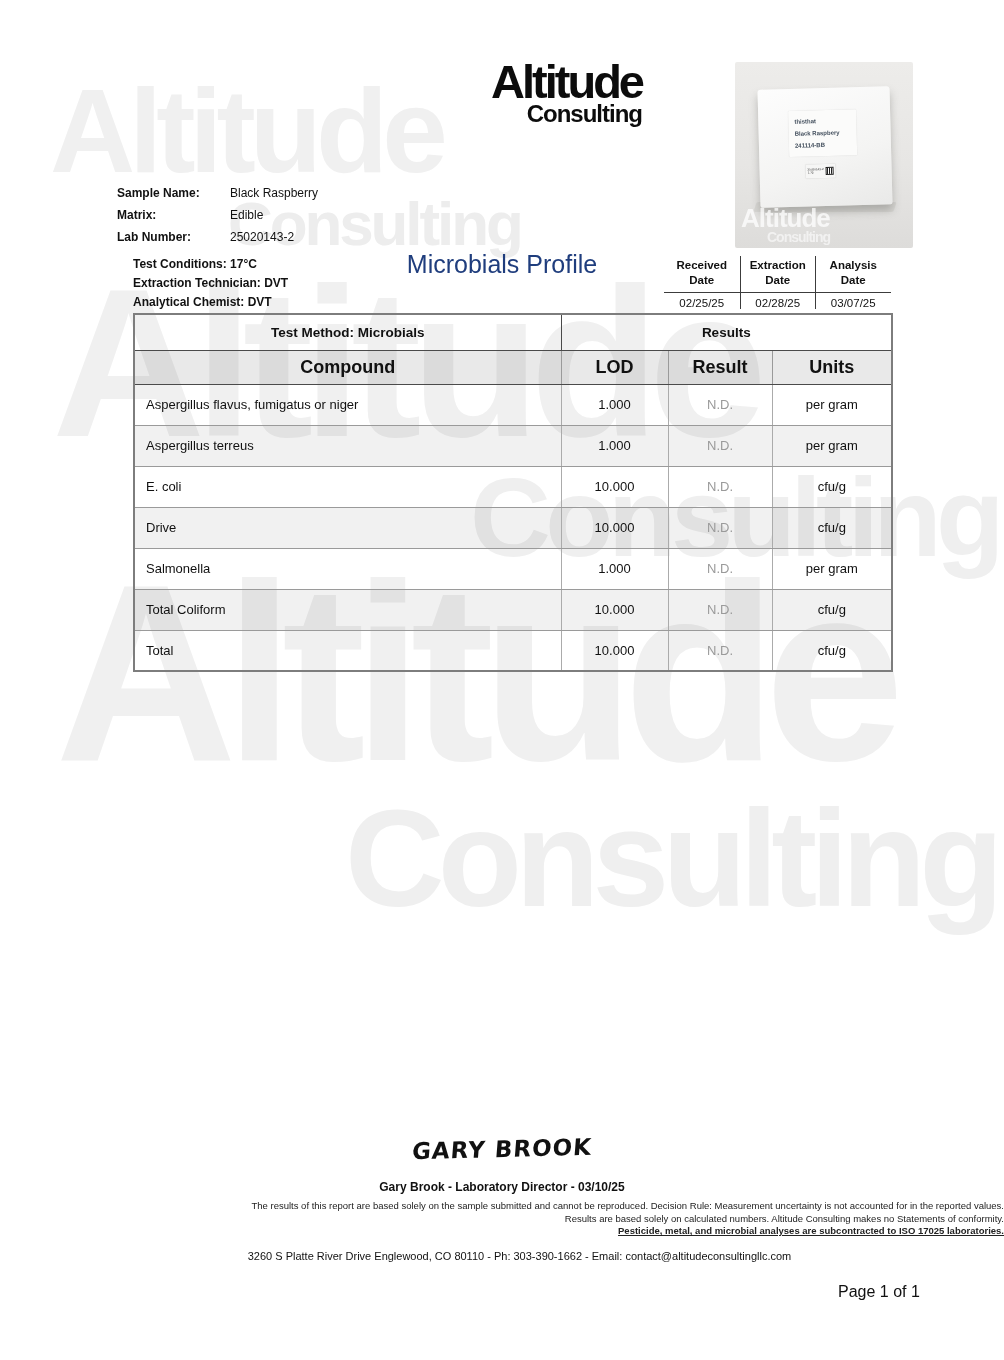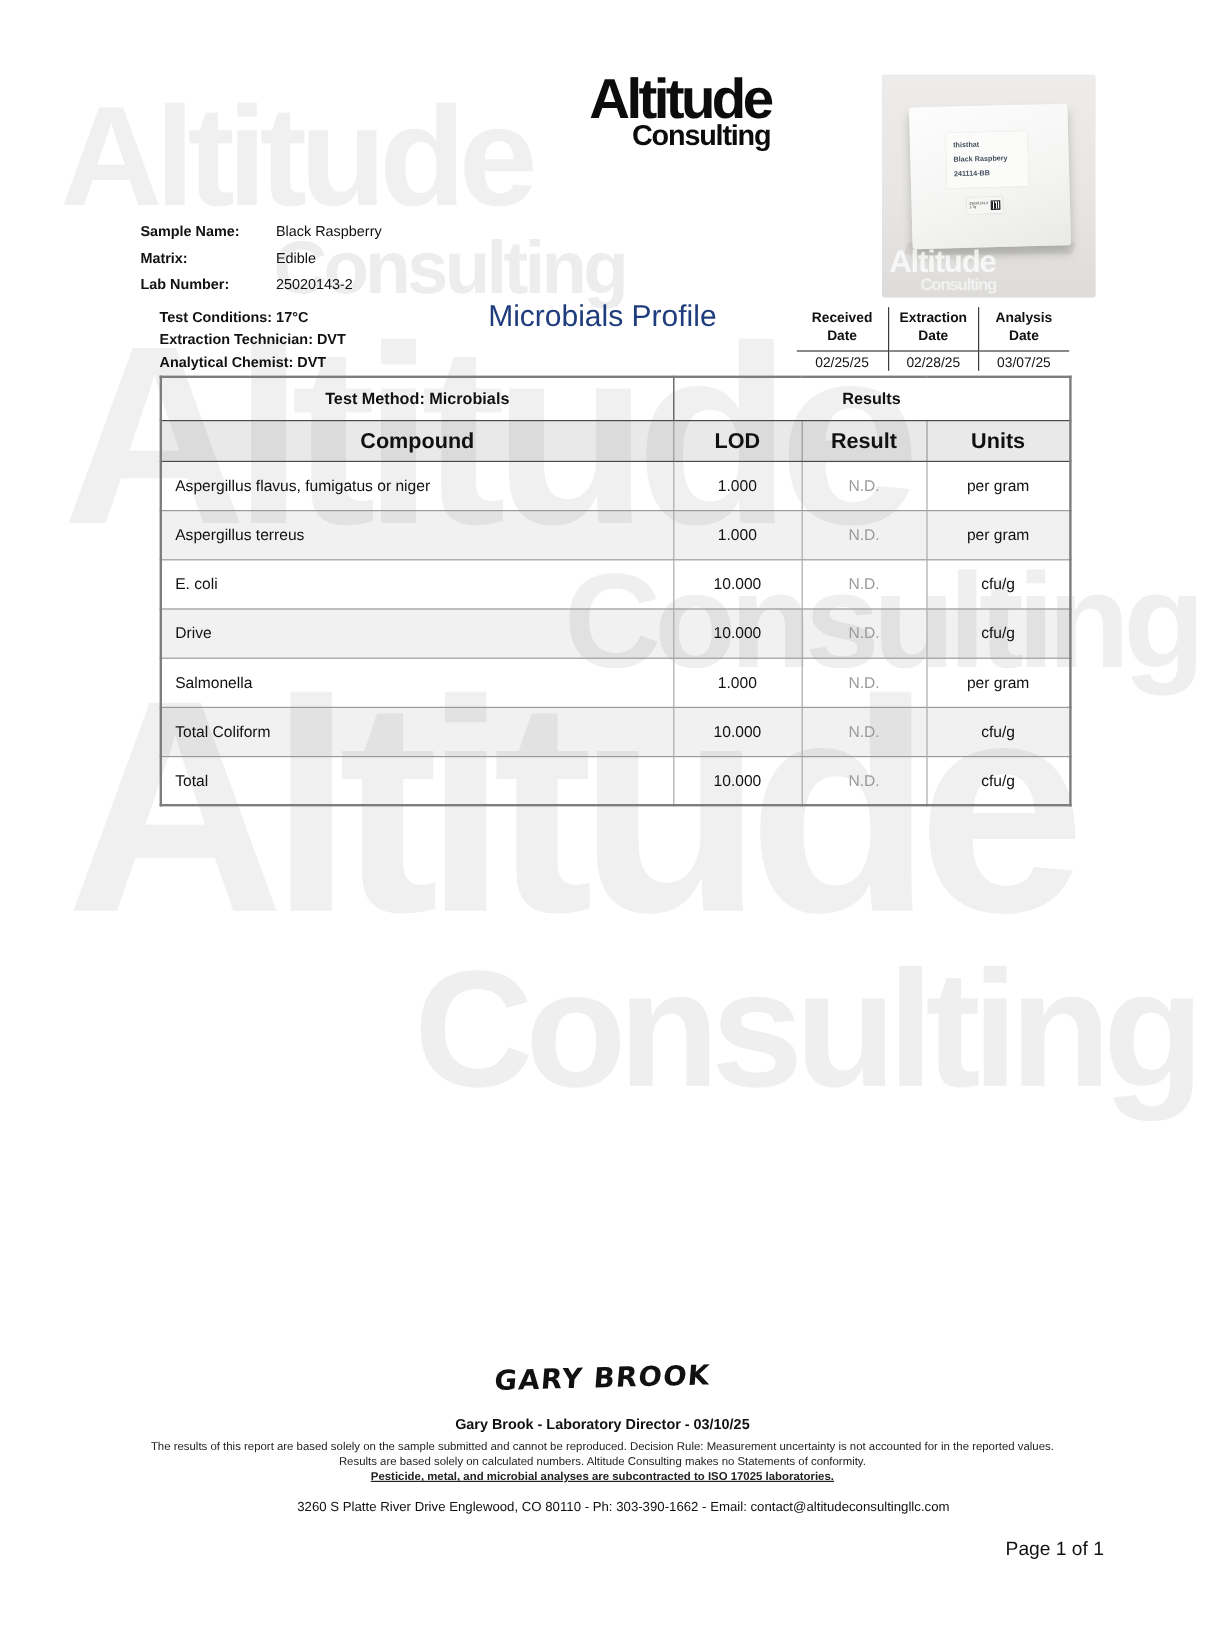--- a/index.html
+++ b/index.html
@@ -132,21 +132,21 @@
   tr.data:last-child td { border-bottom: none; }
   
   .signature {
     position: absolute; left: 0; right: 0; top: 1136px;
     text-align: center;
     font-size: 23px; font-weight: bold; letter-spacing: 1px;
     transform: rotate(-1.5deg) skewX(-6deg);
     font-family: "DejaVu Sans", sans-serif;
   }
   .director { position: absolute; left: 0; right: 0; top: 1180px; text-align: center; font-size: 12px; font-weight: bold; }
-  .disclaimer { position: absolute; left: 0; right: 0; top: 1200px; text-align: center; font-size: 9.5px; line-height: 12.5px; color: #222; }
+  .disclaimer { position: absolute; left: 0; right: 0; top: 1200px; text-align: right; font-size: 9.5px; line-height: 12.5px; color: #222; }
   .disclaimer .bold-line { font-weight: bold; text-decoration: underline; }
   .address { position: absolute; left: 0; right: 0; top: 1250px; text-align: center; font-size: 11px; padding-left: 35px; }
   .page-num { position: absolute; left: 838px; top: 1283px; font-size: 16px; }
 </style>
 </head>
 <body>
 
 <div class="page">
 
   <div class="wm wm1a">Altitude</div>

